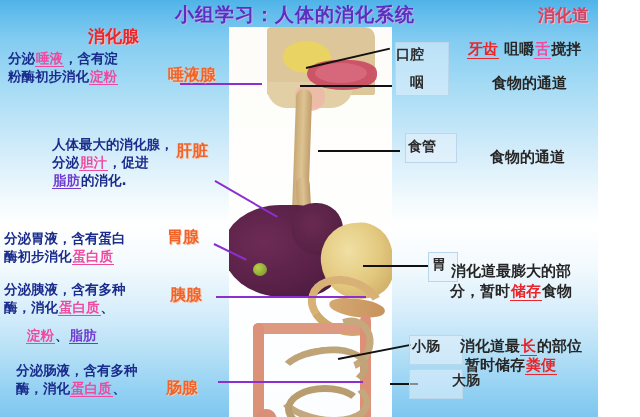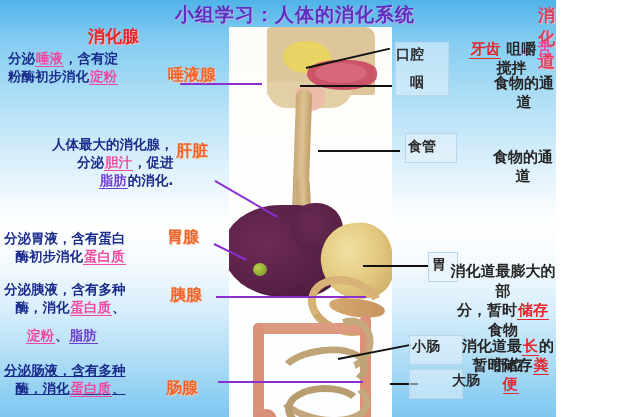--- a/index.html
+++ b/index.html
@@ -9,20 +9,21 @@
     background:#ffffff;
   }
   #stage{
     position:relative;width:556px;height:417px;overflow:hidden;
     background:
       linear-gradient(to bottom,
         #4fb3e8 0px, #63bdec 14px, #83ccf1 40px,
         #a8dcf5 90px, #d2ecfa 150px, #f2fafd 200px,
         #ffffff 225px, #f3fafd 265px, #d8eefb 310px,
         #b3dff6 355px, #8fcff2 395px, #7ec7f0 417px);
+    padding-left: 42px;
   }
   
   #photo{
     position:absolute;left:229px;top:27px;width:163px;height:390px;
     background:linear-gradient(to bottom,#fdfcf8 0%,#ffffff 60%,#fbfdff 100%);
     overflow:hidden;
   }
   .head{
     position:absolute;left:38px;top:0px;width:108px;height:68px;
     background:#ddc79a;border-radius:4px 10px 2px 2px;
@@ -162,21 +163,21 @@
     position:absolute;background:rgba(232,243,252,.55);
     border:1px solid #b9d6ea;
   }
   .organlabel{
     position:absolute;font-size:14px;font-weight:bold;color:#2b2b2b;
   }
   .glandlabel{
     position:absolute;font-size:16px;font-weight:bold;color:#f0642a;
     text-shadow:1px 1px 0 #f7cbb4;
   }
-  .para{position:absolute;font-size:13.5px;font-weight:bold;text-align:right;}
+  .para{position:absolute;font-size:13.5px;font-weight:bold;}
   .descr{position:absolute;font-size:15px;font-weight:bold;color:#262626;text-align:center;}
 </style>
 </head>
 <body>
 
 <div id="stage">
 
   <div id="title">小组学习：人体的消化系统</div>
   <div id="ducttop">消化道</div>
   <div id="glandtop">消化腺</div>
@@ -241,21 +242,21 @@
 
   <div class="para navy" style="left:4px;top:281px;">
     <span>分泌胰液，含有多种</span><br>
     <span>酶，消化</span><span class="pink u u-pink">蛋白质</span><span>、</span>
   </div>
   <div class="para" style="left:26px;top:327px;">
     <span class="pink u u-pink">淀粉</span><span class="navy">、</span><span class="purple u u-purple">脂肪</span>
   </div>
   <div class="glandlabel" style="left:170px;top:285px;">胰腺</div>
 
-  <div class="para navy" style="left:4px;top:362px;text-decoration:underline;">
+  <div class="para navy" style="left:16px;top:362px;">
     <span>分泌肠液，含有多种</span><br>
     <span>酶，消化</span><span class="pink u u-pink">蛋白质</span><span>、</span>
   </div>
   <div class="glandlabel" style="left:166px;top:378px;">肠腺</div>
 
   <div class="labelbox" style="left:395px;top:42px;width:52px;height:52px;"></div>
   <div class="organlabel" style="left:396px;top:46px;">口腔</div>
   <div class="organlabel" style="left:410px;top:74px;">咽</div>
 
   <div class="labelbox" style="left:405px;top:133px;width:50px;height:28px;"></div>

